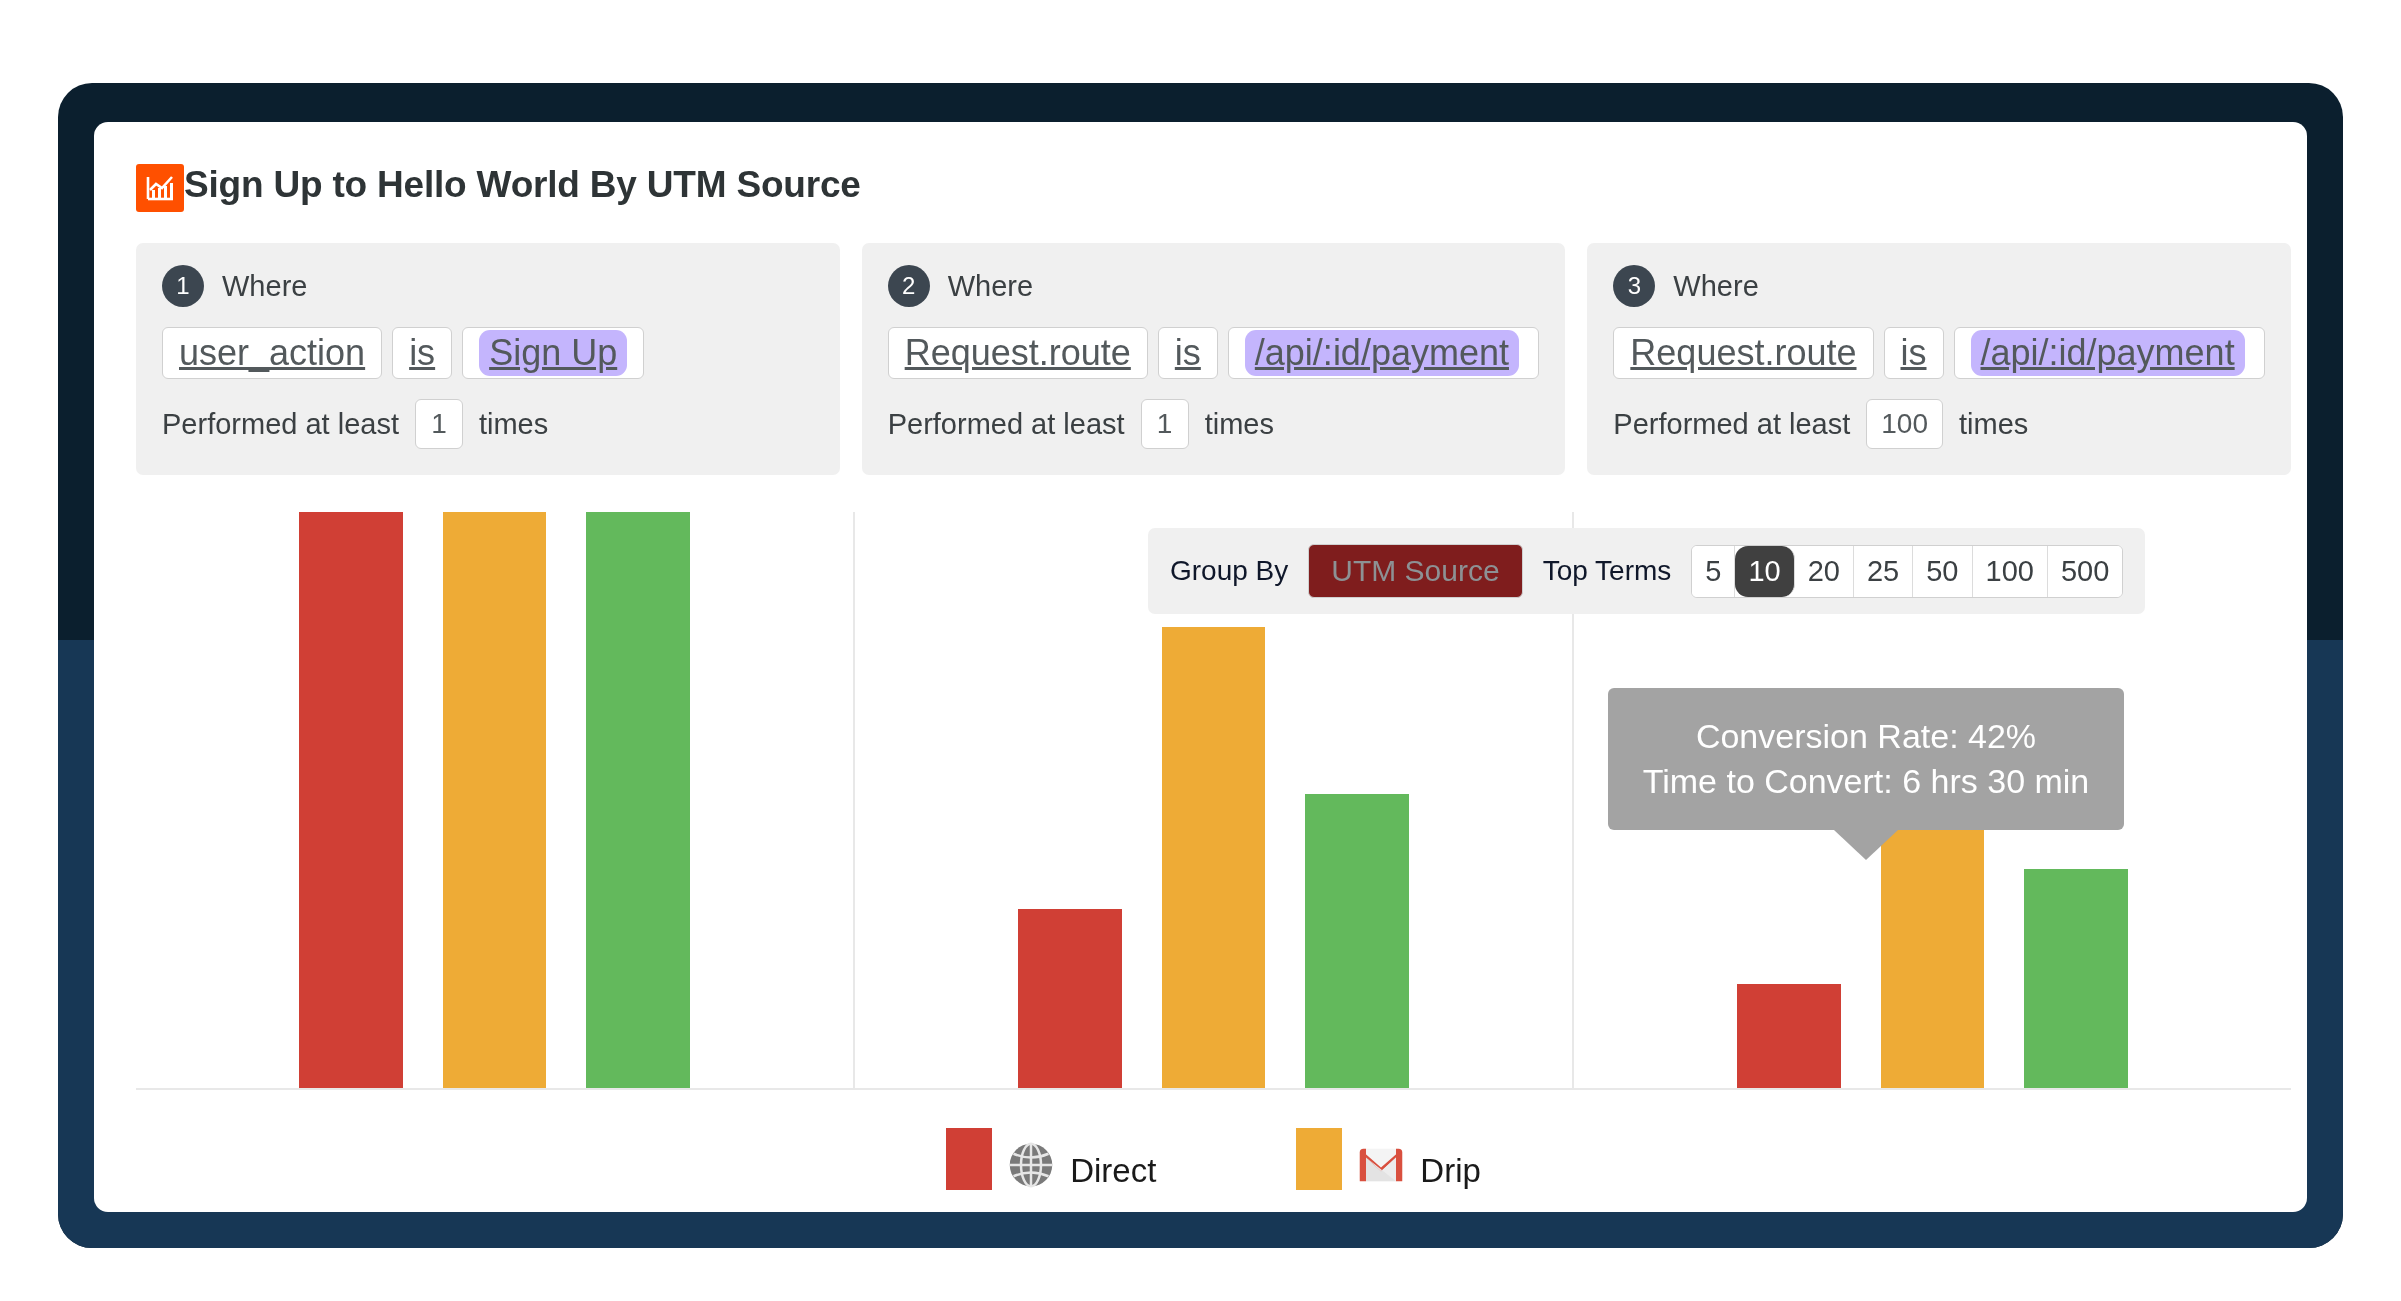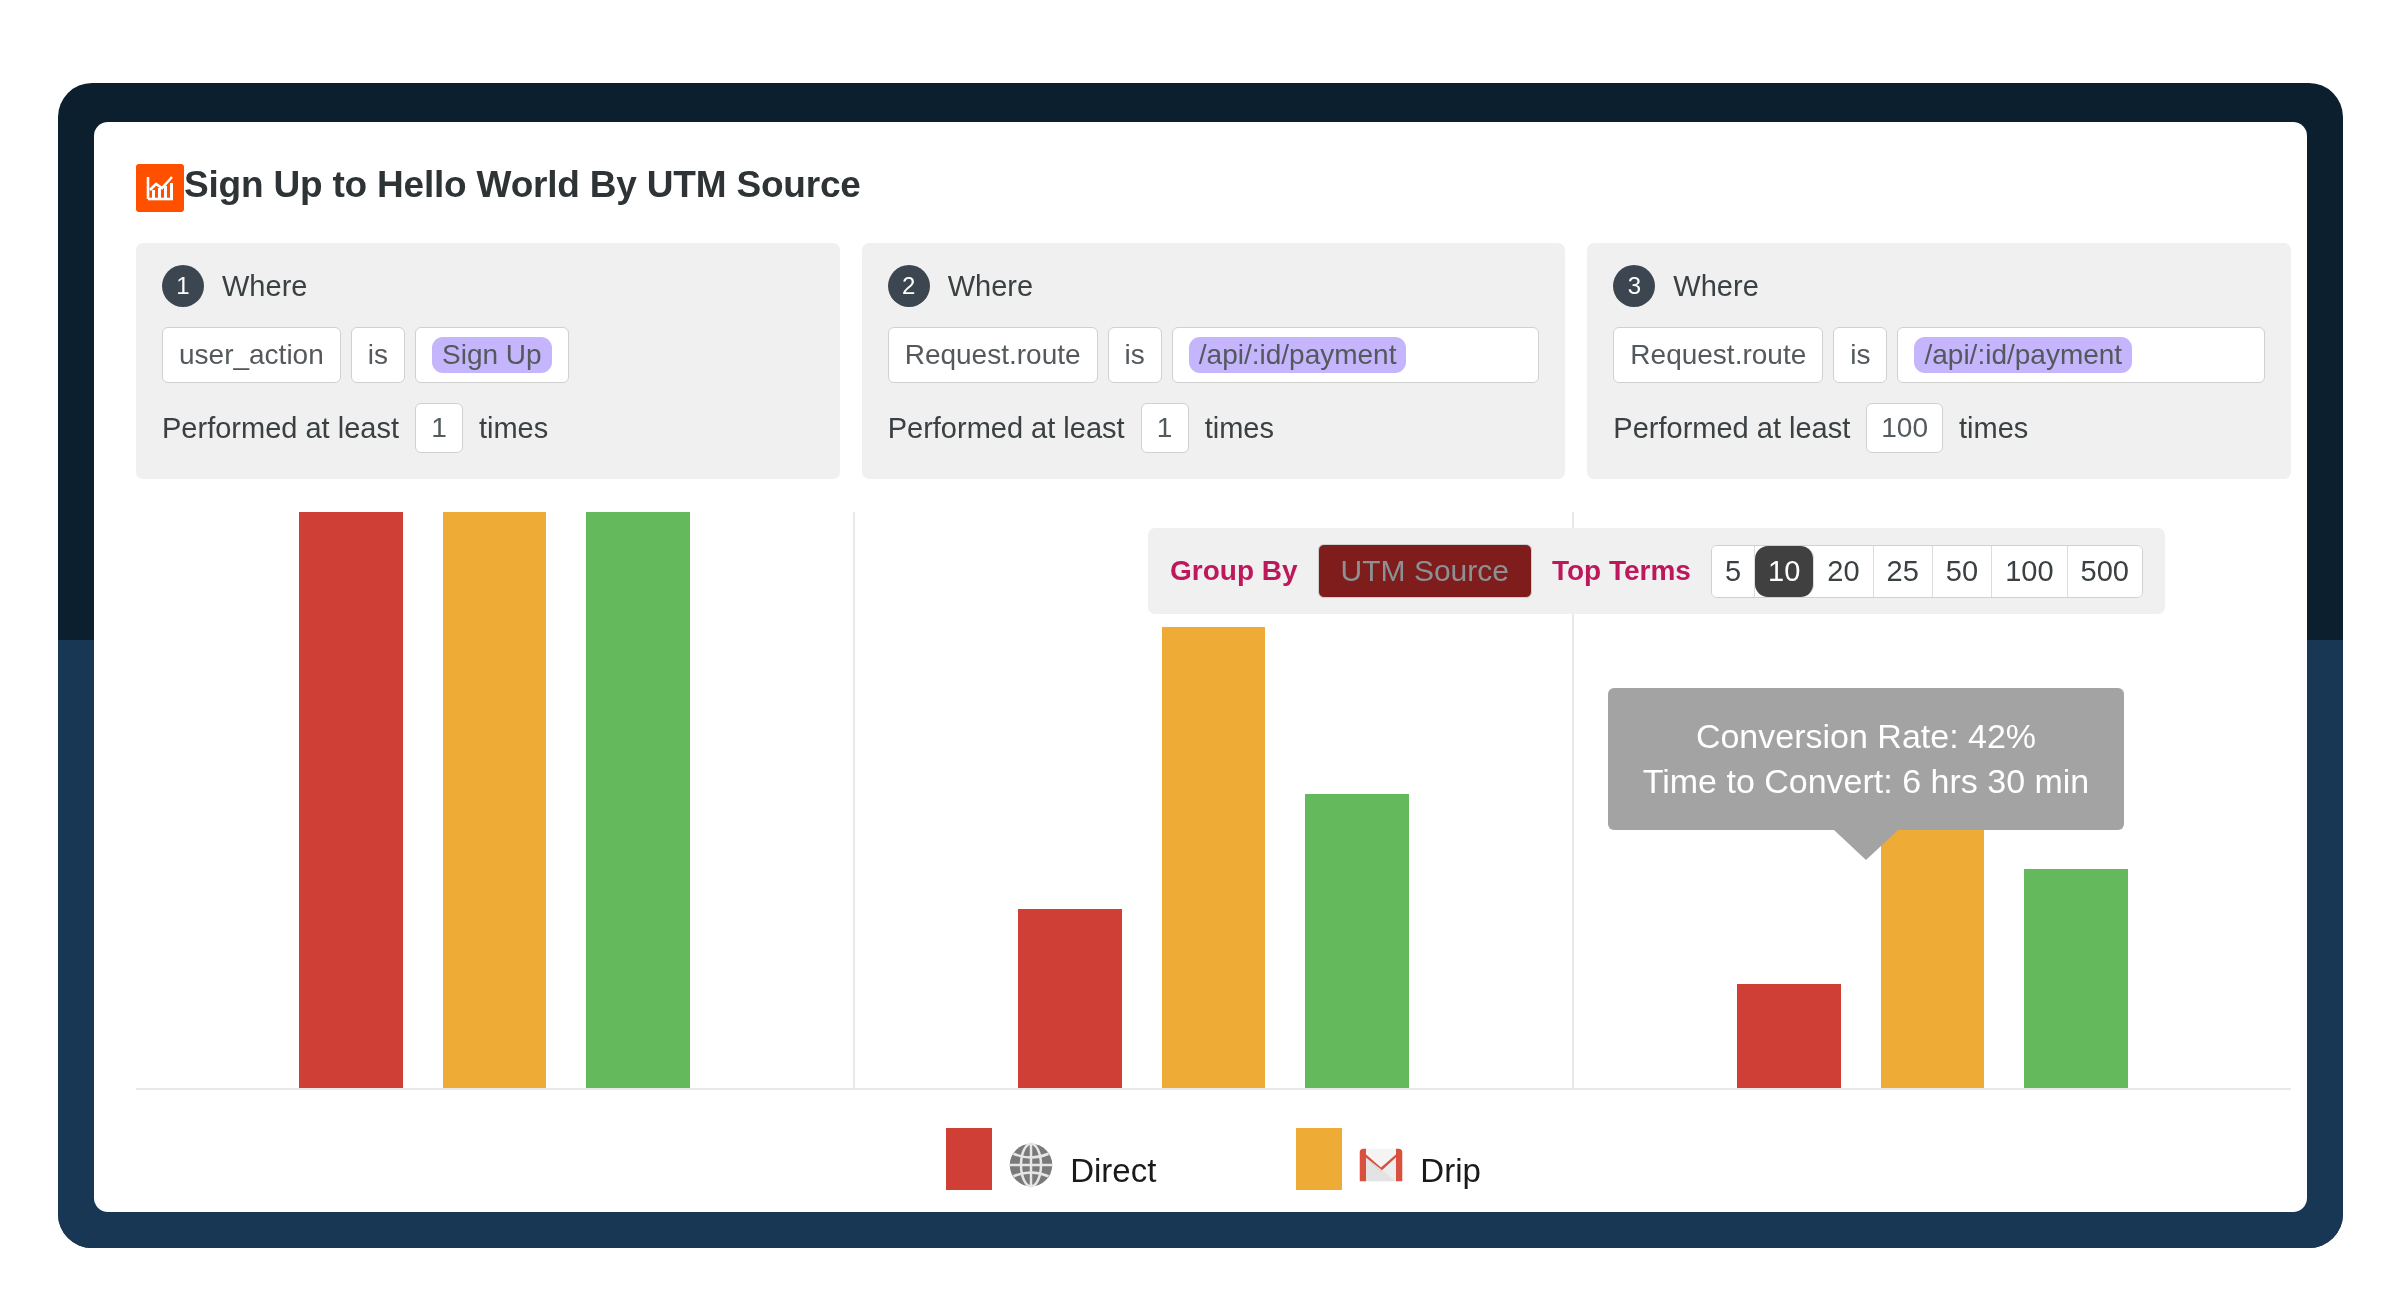--- a/index.html
+++ b/index.html
@@ -84,25 +84,26 @@
     color: #3b4043;
   }
   .condition-row {
     display: flex; align-items: stretch; gap: 10px;
     margin-bottom: 20px;
   }
   .field-box {
     background: #ffffff;
     border: 1px solid #d0d0d0;
     border-radius: 6px;
-    padding: 9px 16px;
-    font-size: 28px;
+    padding: 2px 16px;
+    font-size: 36px;
     color: #53595c;
     display: flex; align-items: center;
     white-space: nowrap;
+    text-decoration: underline;
   }
   .field-box.grow { flex: 1; }
   .value-chip {
     background: #c4b5fd;
     border-radius: 11px;
     padding: 2px 10px;
     color: #53595c;
     white-space: nowrap;
     display: inline-block;
   }
@@ -158,21 +159,21 @@
   #groupby-toolbar {
     position: absolute;
     left: 1148px; top: 528px;
     background: #f0f0f0;
     border-radius: 7px;
     padding: 16px 22px;
     display: flex; align-items: center; gap: 20px;
     z-index: 5;
   }
   #groupby-label, #topterms-label {
-    font-size: 28px; color: #be185d; font-weight: bold;
+    font-size: 28px; color: #0f172a; font-weight: normal;
     white-space: nowrap;
   }
   #groupby-value {
     background: #7f1d1d;
     border: 1px solid #d0d0d0;
     border-radius: 6px;
     padding: 9px 22px;
     font-size: 30px;
     color: #8d9194;
     white-space: nowrap;

